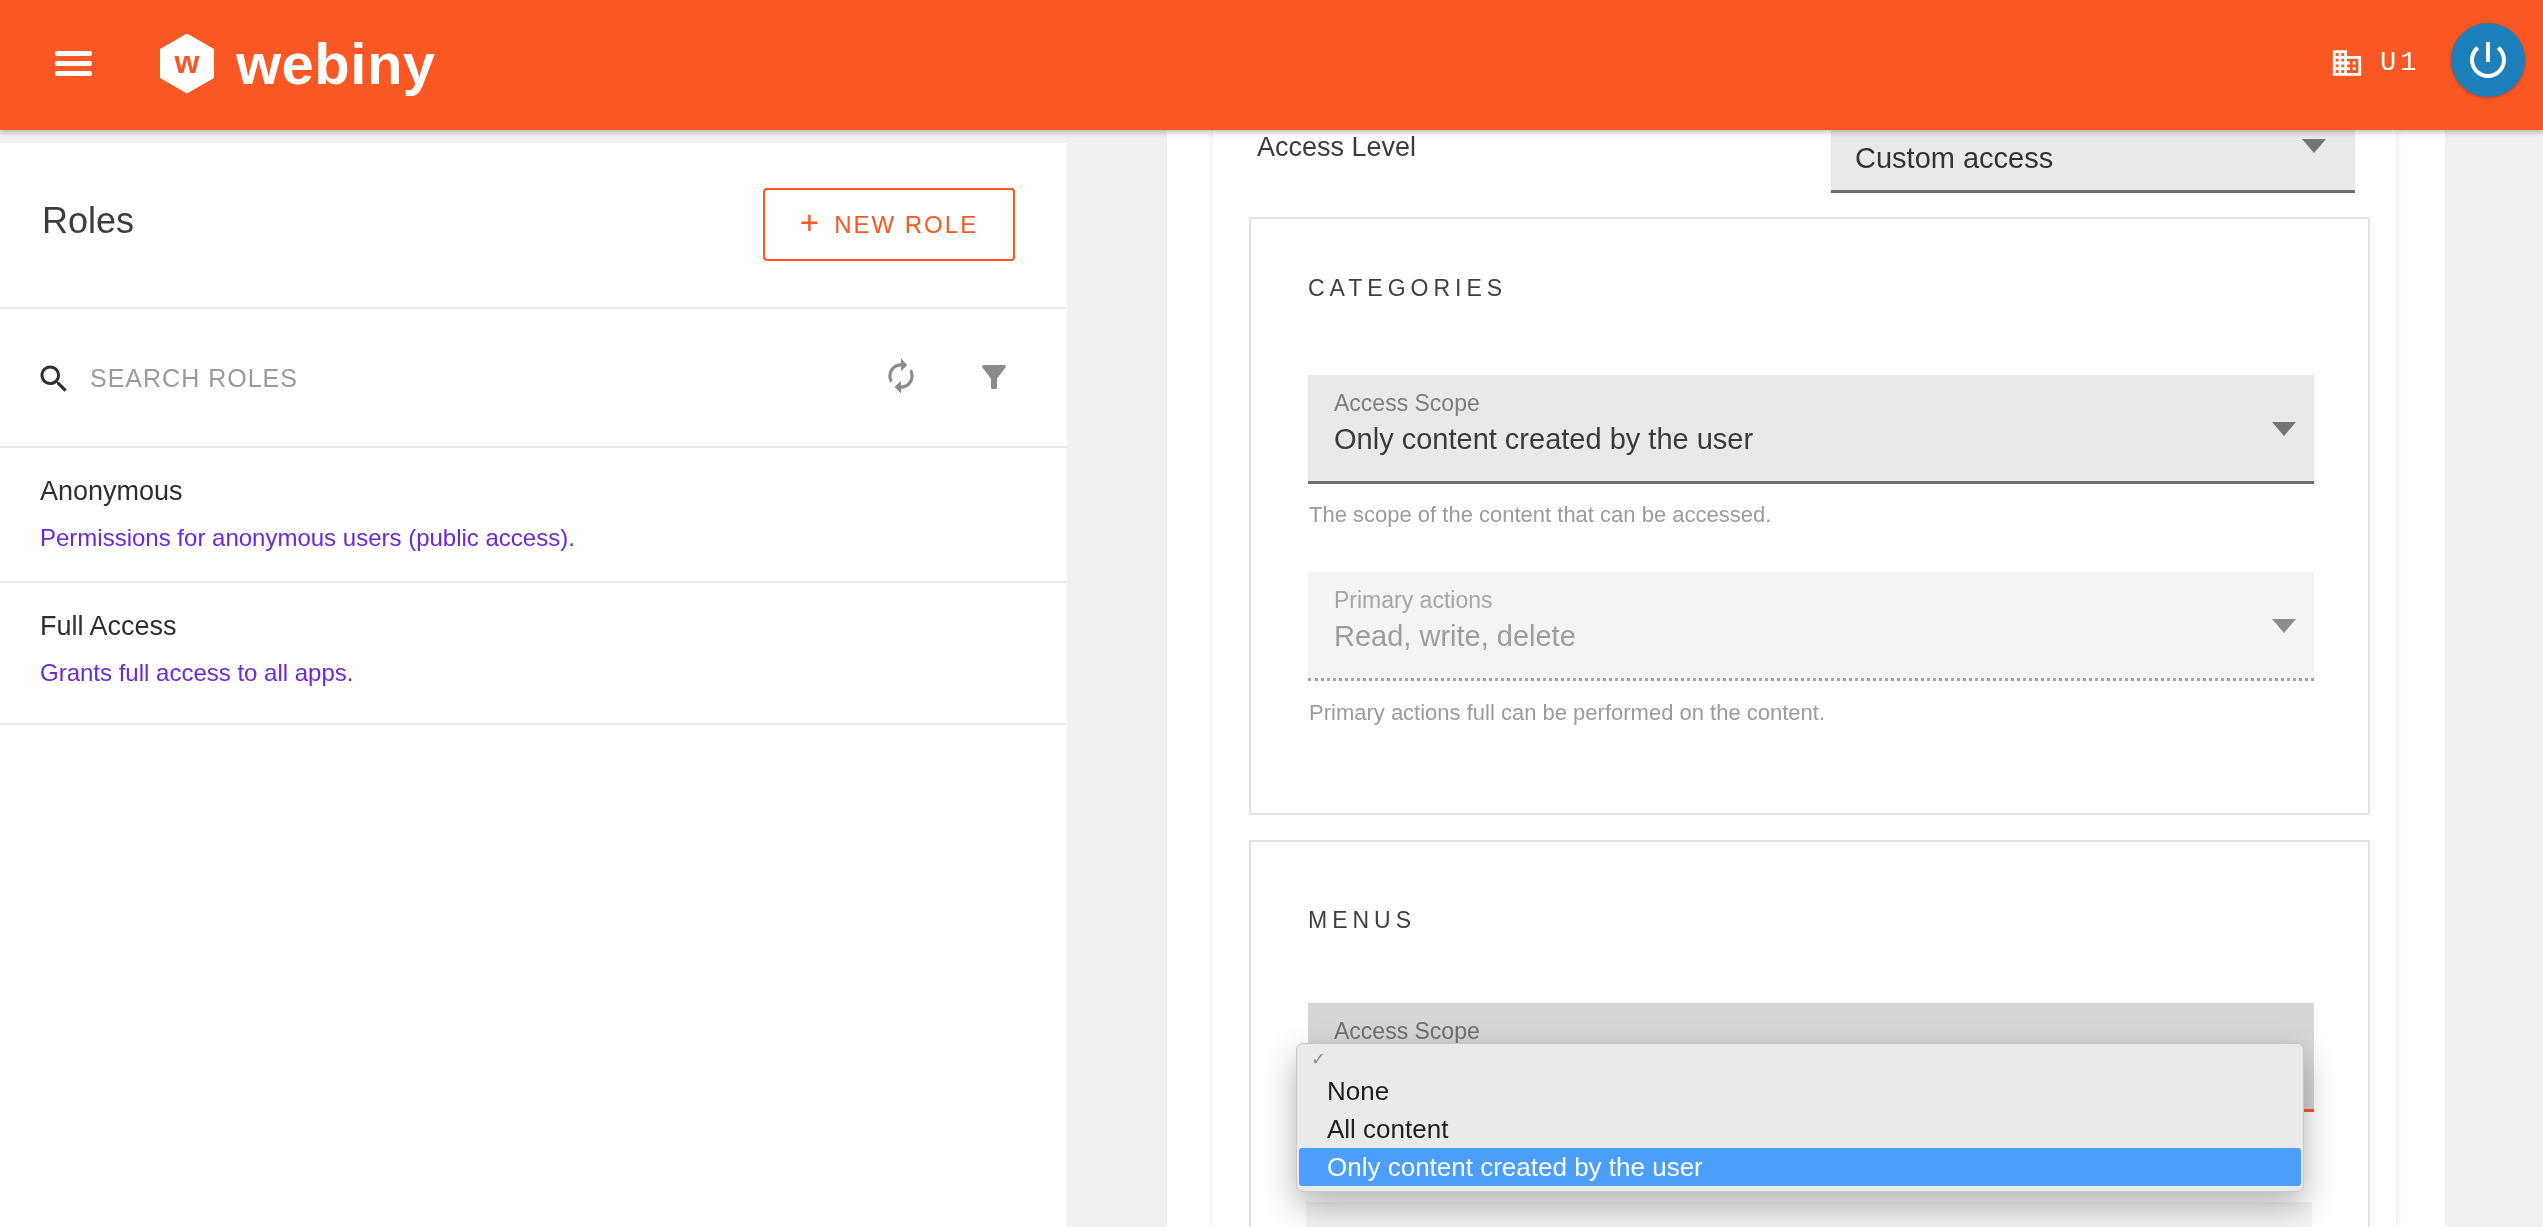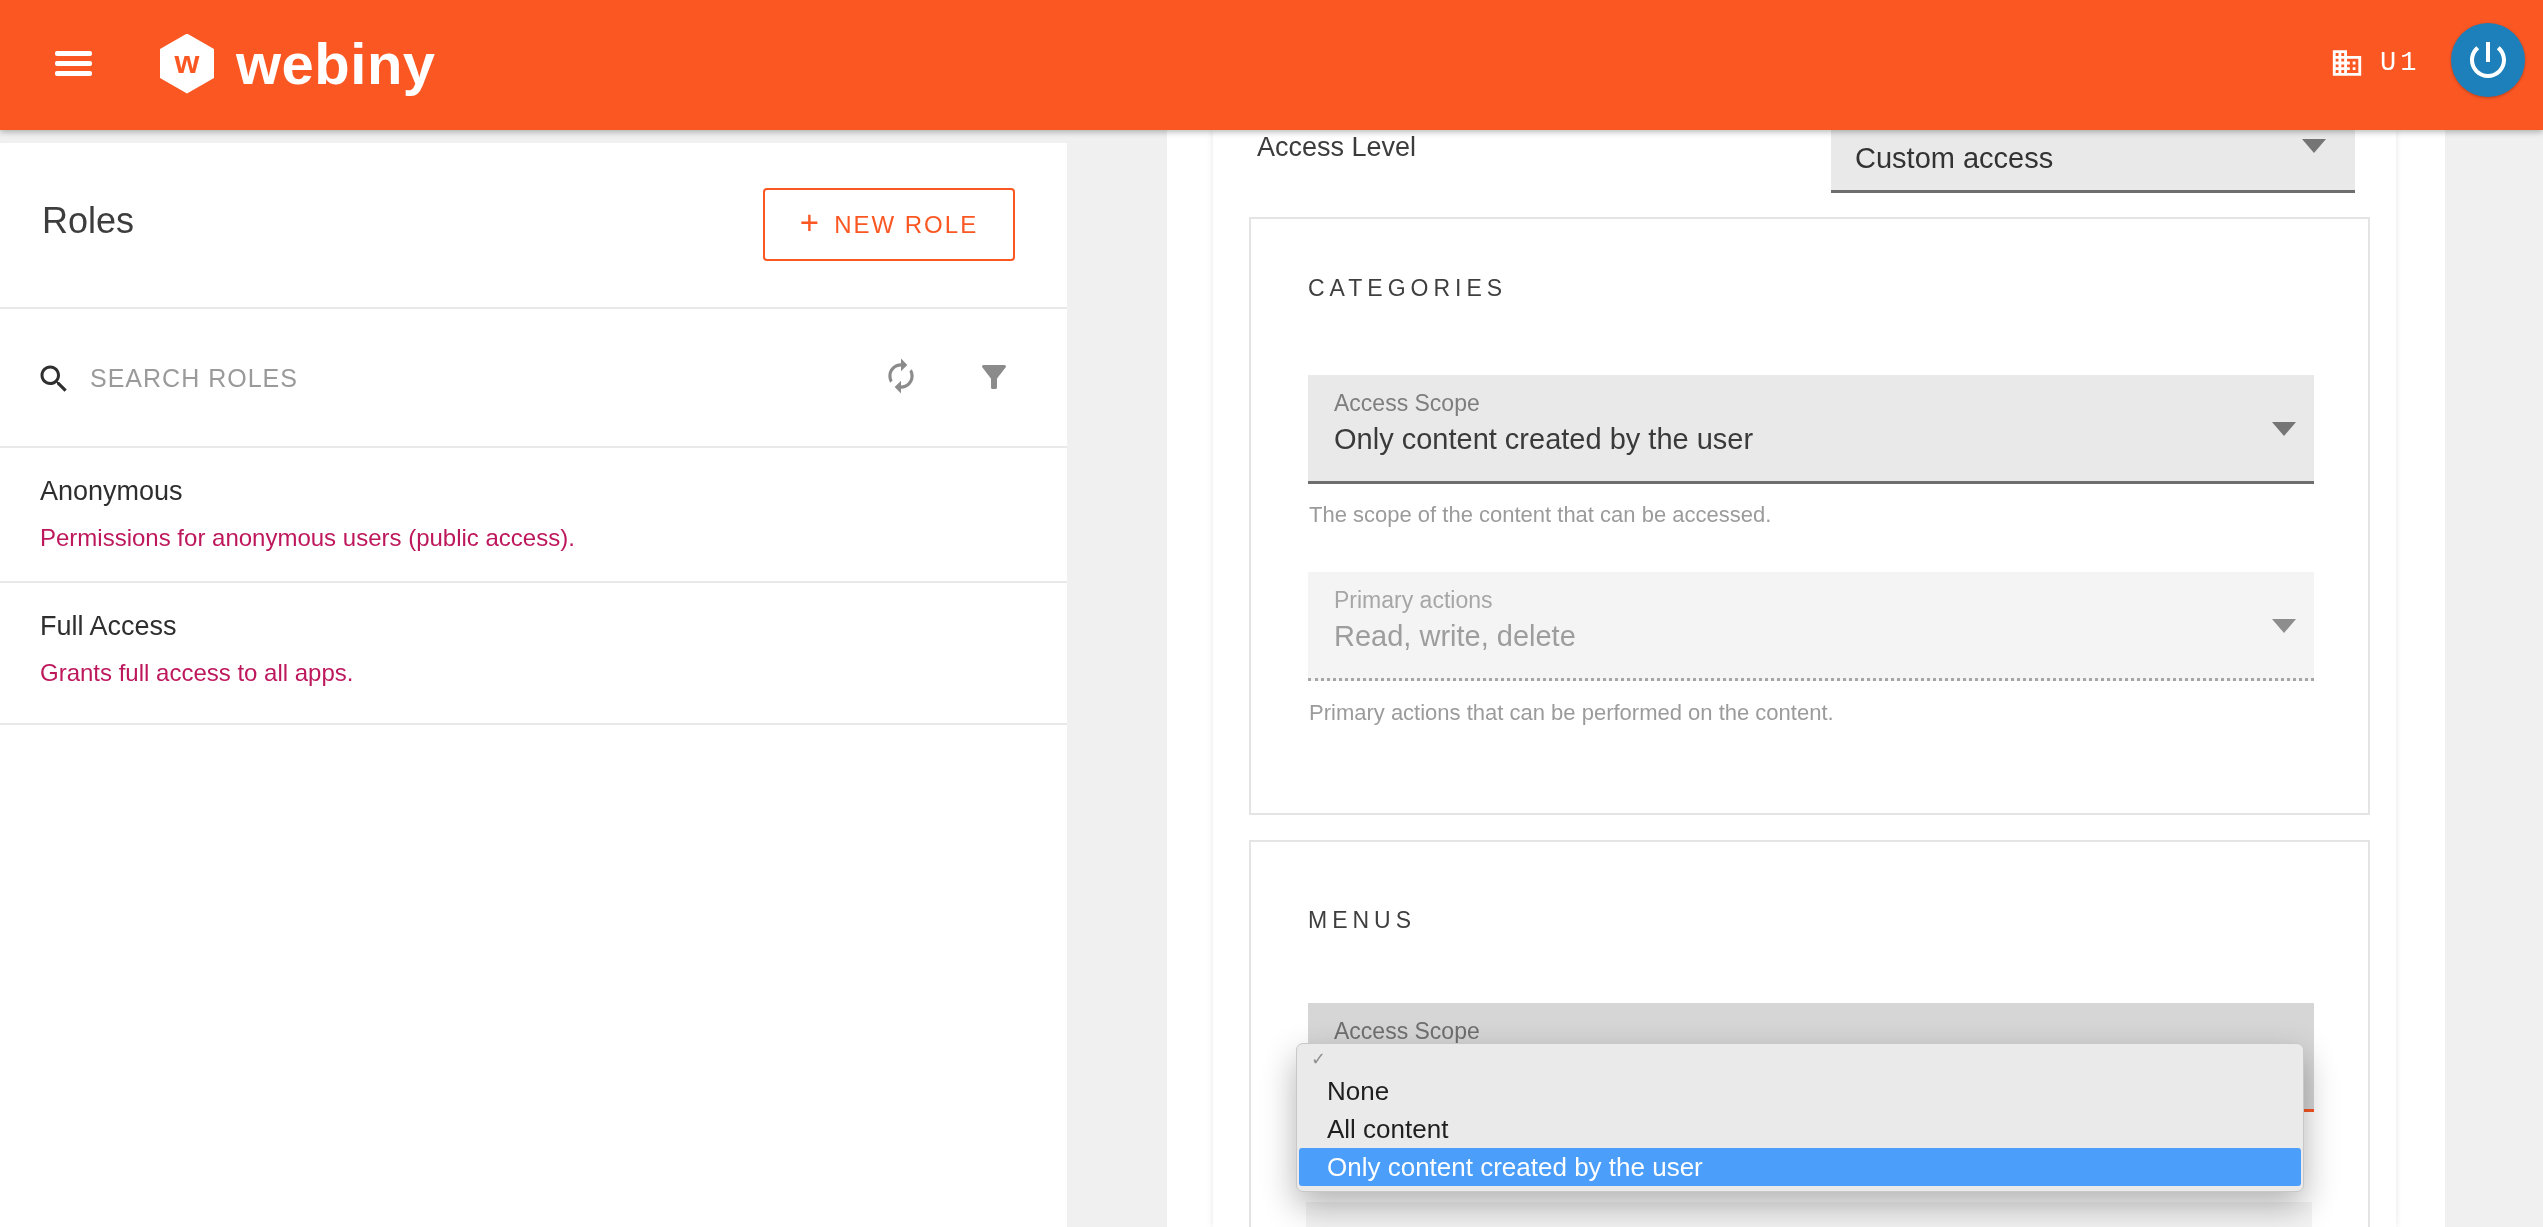--- a/index.html
+++ b/index.html
@@ -34,21 +34,21 @@
                   font-size:24px; letter-spacing:2px; cursor:pointer; font-family:inherit; }
   .new-role-btn .plus { font-size:33px; font-weight:400; margin-top:-3px; letter-spacing:0; }
   .hdiv { position:absolute; left:0; width:1067px; height:2px; background:#e9e9e9; }
   .search-row-icon { position:absolute; top:218px; }
   .search-input { position:absolute; left:90px; top:212px; width:600px; height:46px; border:none; outline:none;
                   background:transparent; font-family:inherit; font-size:25px; letter-spacing:1px; color:#555; }
   .search-input::placeholder { color:#9a9a9a; opacity:1; }
   .icon-btn { background:none; border:none; cursor:pointer; position:absolute; }
   .role-item { position:absolute; left:0; width:1067px; height:140px; cursor:pointer; }
   .role-name { position:absolute; left:40px; font-size:27px; color:#2e2e2e; }
-  .role-desc { position:absolute; left:40px; font-size:24px; color:#be185d; }
+  .role-desc { position:absolute; left:40px; font-size:24px; color:#6d28d9; }
 
   
   .right-sheet { position:absolute; left:1167px; top:130px; width:1278px; height:1097px; background:#fff; }
   .form-card { position:absolute; left:1213px; top:130px; width:1183px; height:1097px; background:#fff;
                box-shadow:0 0 7px rgba(0,0,0,.10); }
   .al-label { position:absolute; left:1257px; top:132px; font-size:27px; color:#3c3c3c; white-space:nowrap; }
   .al-select { position:absolute; left:1831px; top:130px; width:524px; height:63px; background:#e9e9e9;
                border-bottom:3px solid #6e6e6e; cursor:pointer; }
   .al-select .value { position:absolute; left:24px; top:12px; font-size:29px; color:#333; white-space:nowrap; }
   .caret { position:absolute; width:0; height:0; border-left:12px solid transparent;
@@ -163,21 +163,21 @@
       <div class="fvalue">Only content created by the user</div>
       <div class="caret"></div>
     </div>
     <div class="helper" style="top:283px;">The scope of the content that can be accessed.</div>
 
     <div class="field field-disabled" style="top:353px;">
       <div class="flabel">Primary actions</div>
       <div class="fvalue">Read, write, delete</div>
       <div class="caret"></div>
     </div>
-    <div class="helper" style="top:481px;">Primary actions that can be performed on the content.</div>
+    <div class="helper" style="top:481px;">Primary actions full can be performed on the content.</div>
   </div>
 
   <div class="section-box" style="top:840px; height:475px; border-bottom:none;">
     <div class="section-title" style="top:65px;">MENUS</div>
     <div class="field field-open" style="top:161px;">
       <div class="flabel">Access Scope</div>
     </div>
   </div>
 
   <div class="next-field-sliver"></div>

